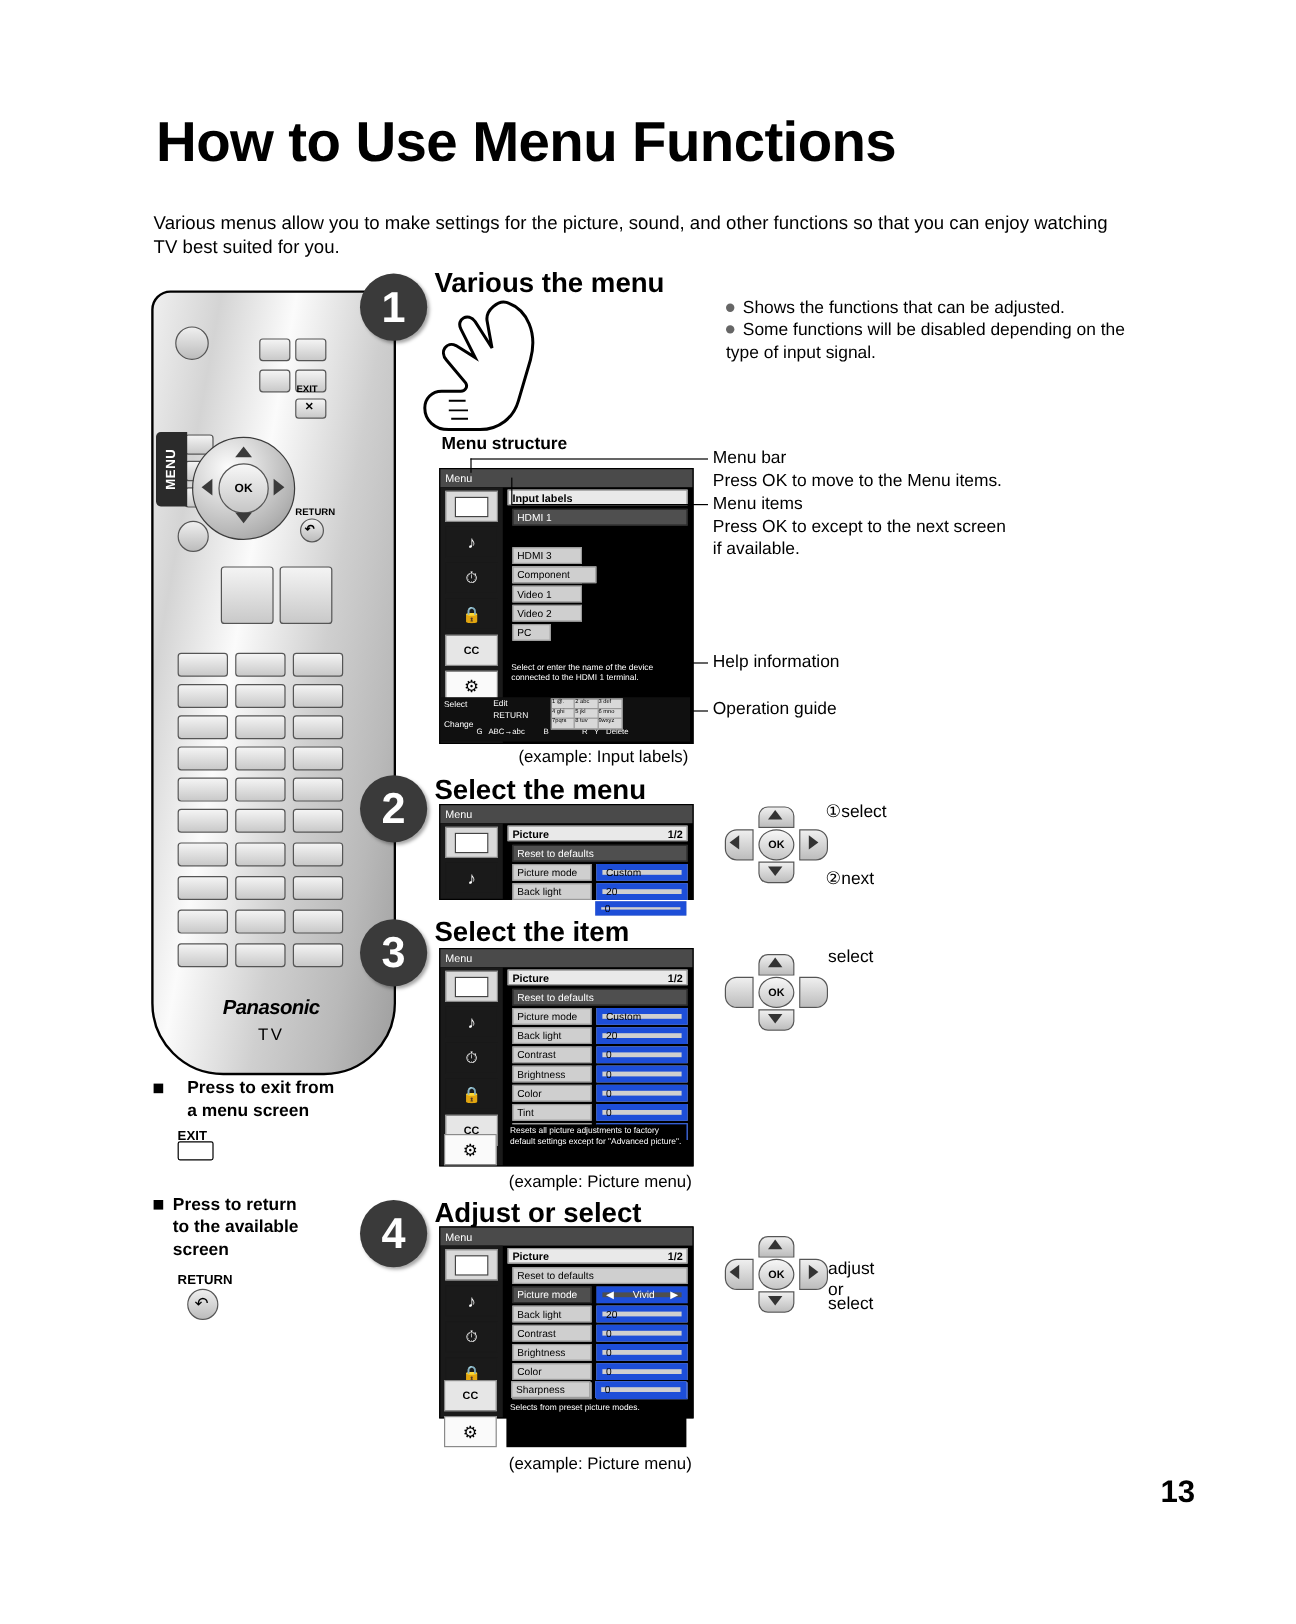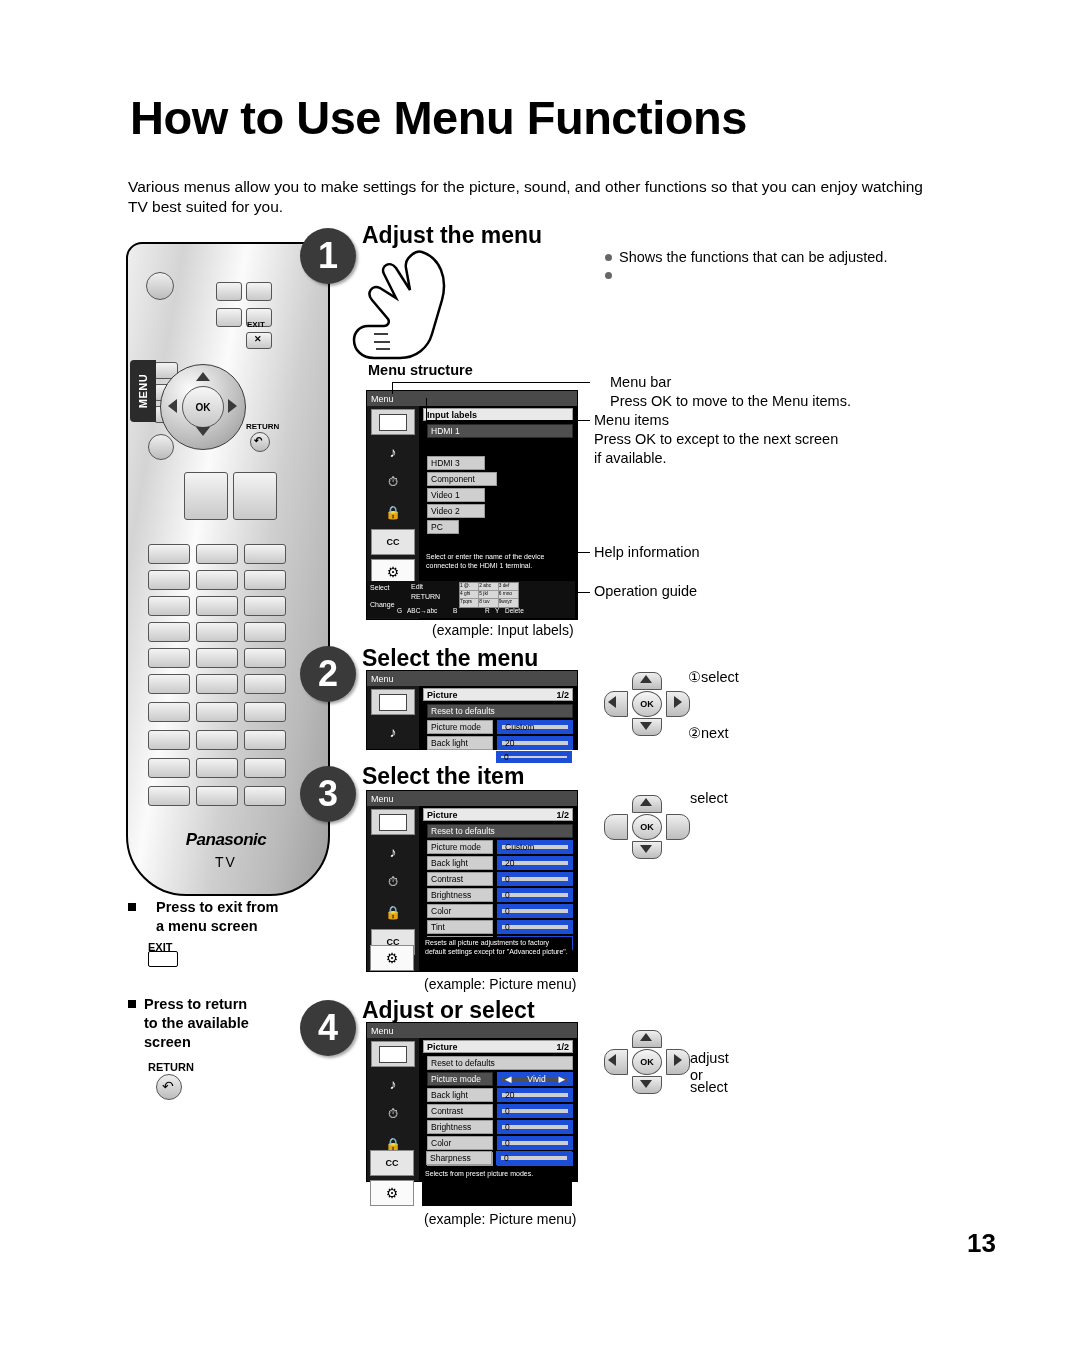--- a/index.html
+++ b/index.html
@@ -188,27 +188,27 @@
   <div class="tri" style="left:228px;top:399px;border-top:7px solid transparent;border-bottom:7px solid transparent;border-left:9px solid #3a3a3a;"></div>
 
   <svg class="finger" viewBox="0 0 110 125">
     <path d="M78 4 C96 10 104 30 98 52 L88 86 C84 100 72 110 56 110 L30 110 C18 110 10 102 10 92 C10 84 16 78 24 78 L40 78 C44 78 46 74 44 71 L28 52 C22 45 28 36 36 40 L52 50 L40 26 C36 18 46 12 52 20 L66 42 L62 20 C60 10 72 2 78 4 Z" fill="#ffffff" stroke="#000" stroke-width="2.5"></path>
     <path d="M30 86 L44 86 M30 94 L46 94 M32 101 L46 101" stroke="#000" stroke-width="1.6" fill="none"></path>
   </svg>
 
   <div class="step-circle" style="left:300px;top:228px;">
       <span>1</span>
     </div>
-  <div class="step-head" style="left:362px;top:222px;">Adjust the menu</div>
+  <div class="step-head" style="left:362px;top:222px;">Various the menu</div>
 
   <div class="bul" style="left:605px;top:248px;width:345px;">
     <span class="dot"></span><span>Shows the functions that can be adjusted.</span>
   </div>
   <div class="bul" style="left:605px;top:266px;width:345px;">
-    <span class="dot"></span>
+    <span class="dot"></span><span>Some functions will be disabled depending on the type of input signal.</span>
   </div>
 
   <div class="lbl lbl-b" style="left:368px;top:361px;">Menu structure</div>
 
   <div class="scr" style="left:366px;top:390px;width:210px;height:228px;">
     <div class="mbar">
         <span>Menu</span>
       </div>
 
     <div class="sidecol" style="top:15px;width:52px;height:213px;"></div>
@@ -274,21 +274,21 @@
         <div style="border-right:1px solid #999;">8 tuv</div>
         <div>9wxyz</div>
       </div>
     </div>
   </div>
 
   <div class="caption" style="left:432px;top:622px;">(example: Input labels)</div>
 
   <div class="ln" style="left:392px;top:382px;width:1px;height:12px;"></div>
   <div class="ln" style="left:392px;top:382px;width:198px;height:1px;"></div>
-  <div class="lbl" style="left:594px;top:373px;width:250px;margin-left:16px;">
+  <div class="lbl" style="left:594px;top:373px;width:250px;">
     <span>Menu bar</span><br>
     <span>Press OK to move to the Menu items.</span>
   </div>
 
   <div class="ln" style="left:426px;top:398px;width:1px;height:22px;"></div>
   <div class="ln" style="left:426px;top:420px;width:164px;height:1px;"></div>
   <div class="lbl" style="left:594px;top:411px;width:250px;">
     <span>Menu items</span><br>
     <span>Press OK to except to the next screen if available.</span>
   </div>

